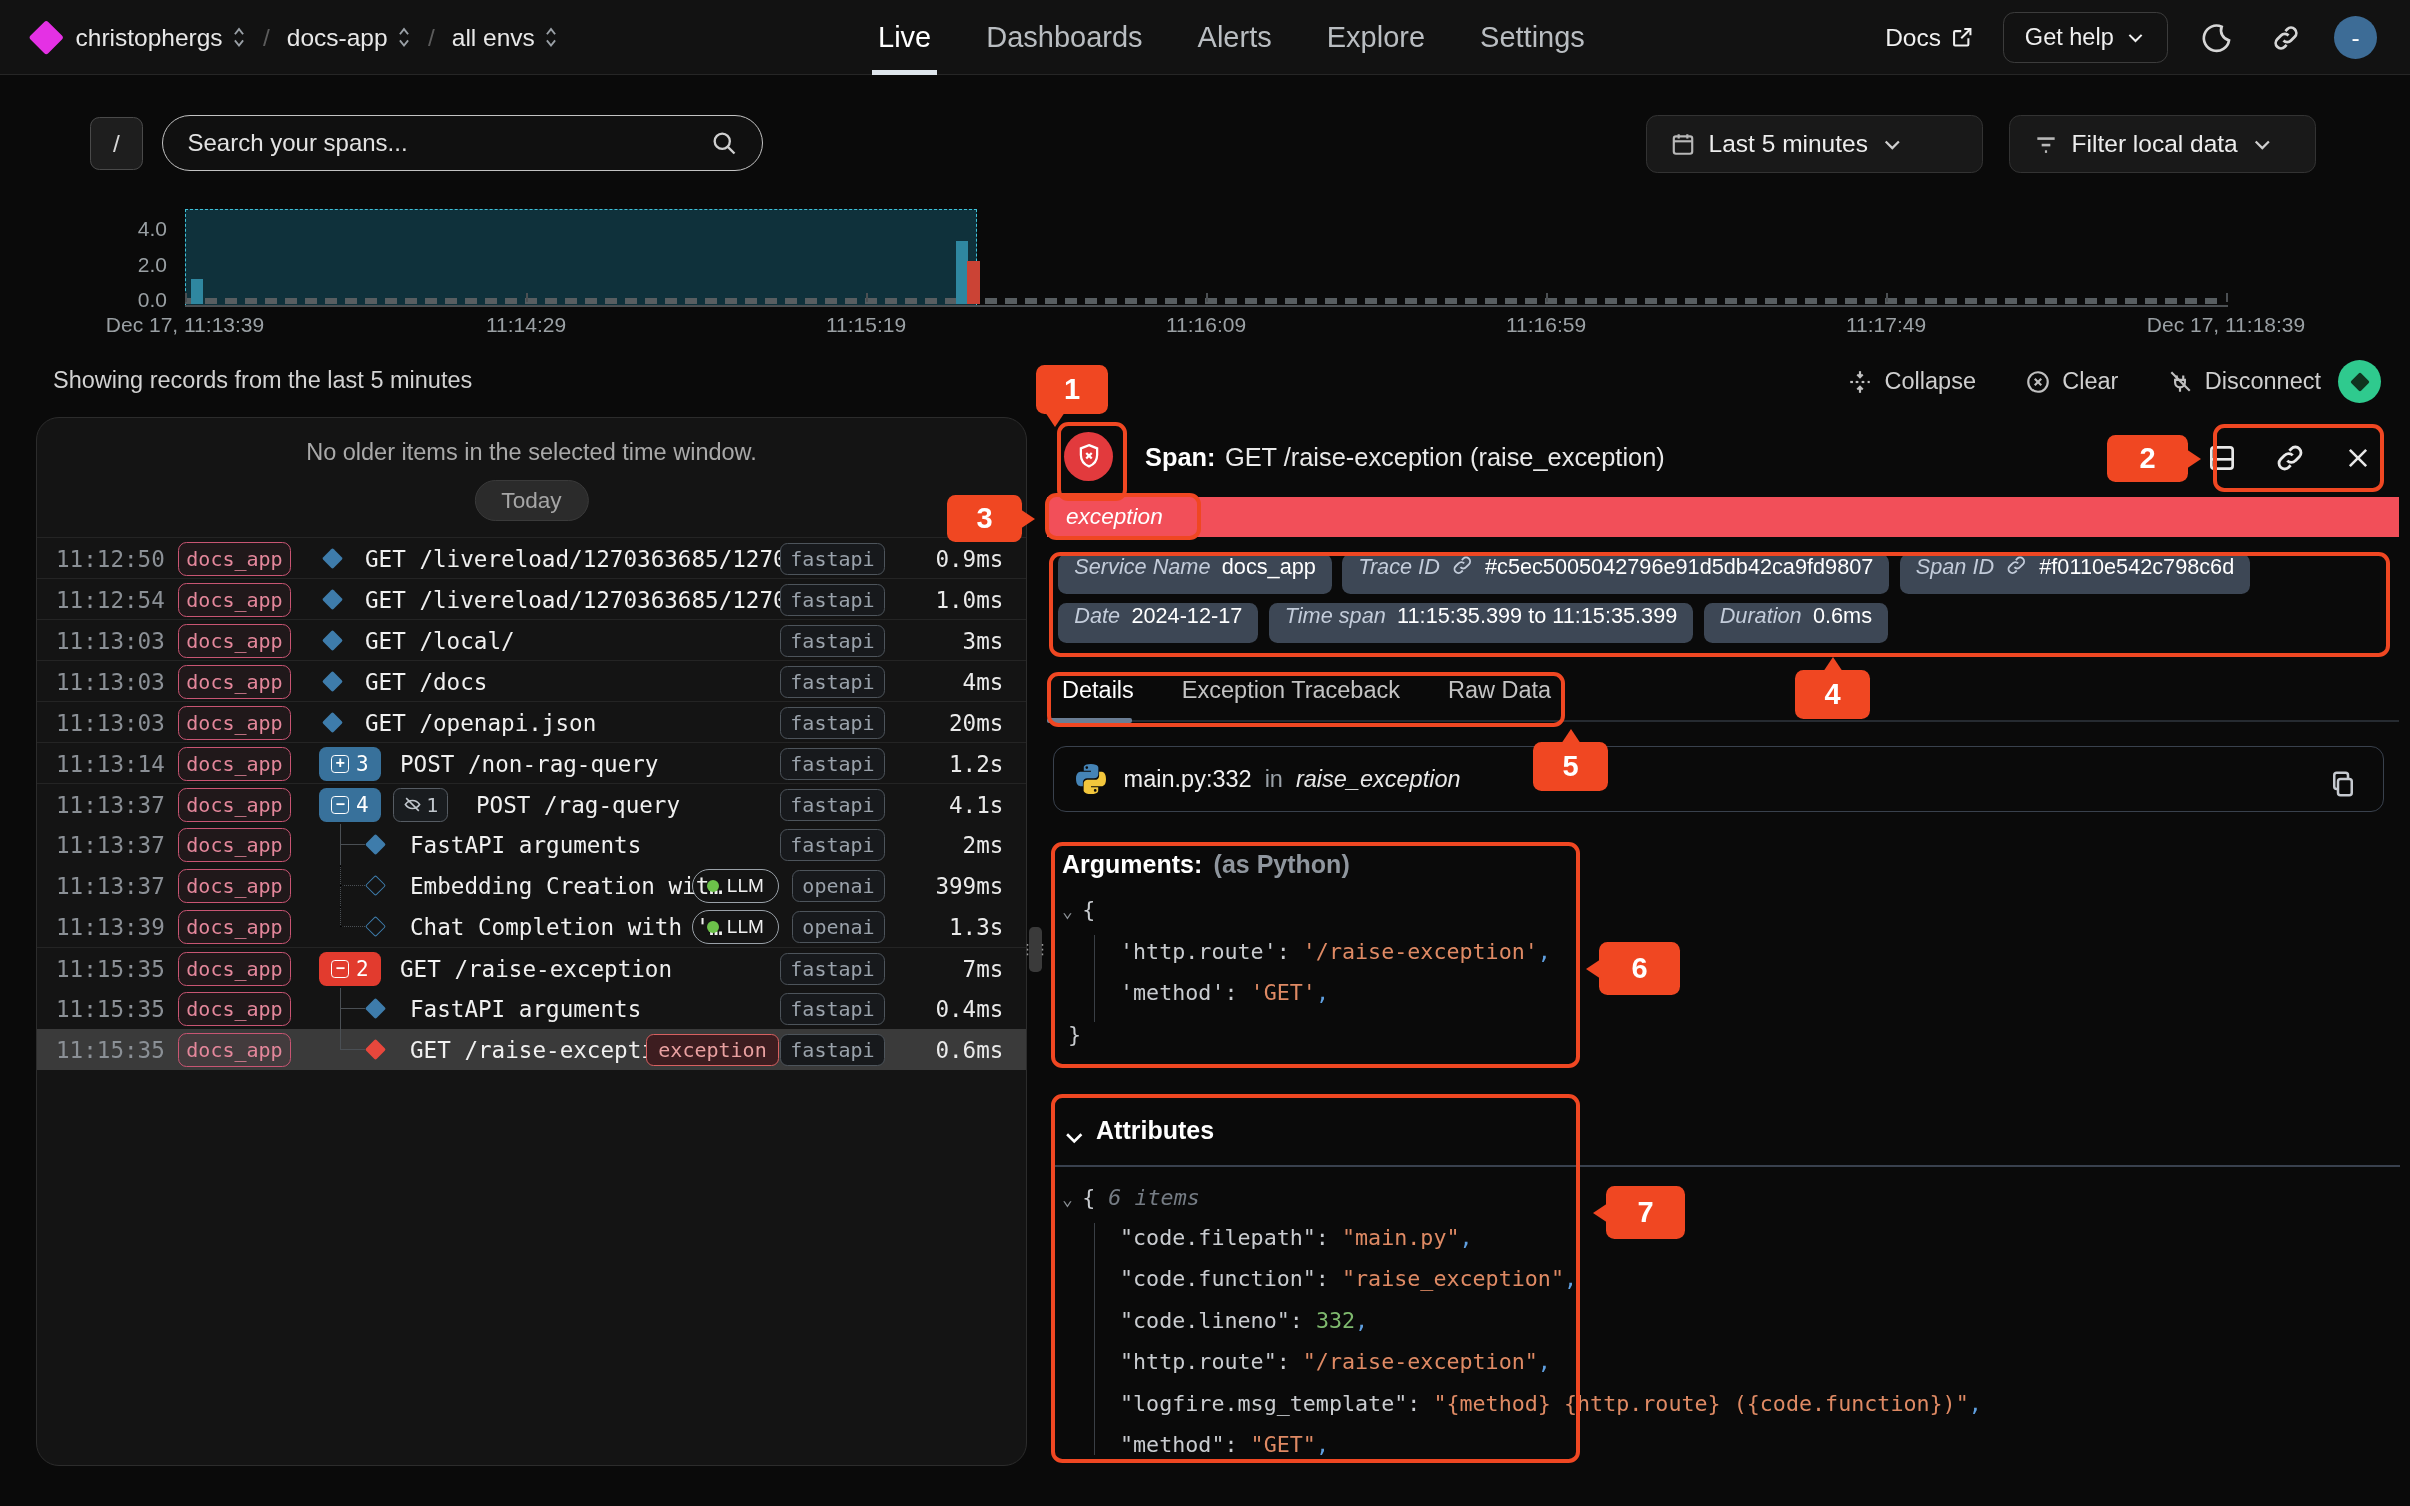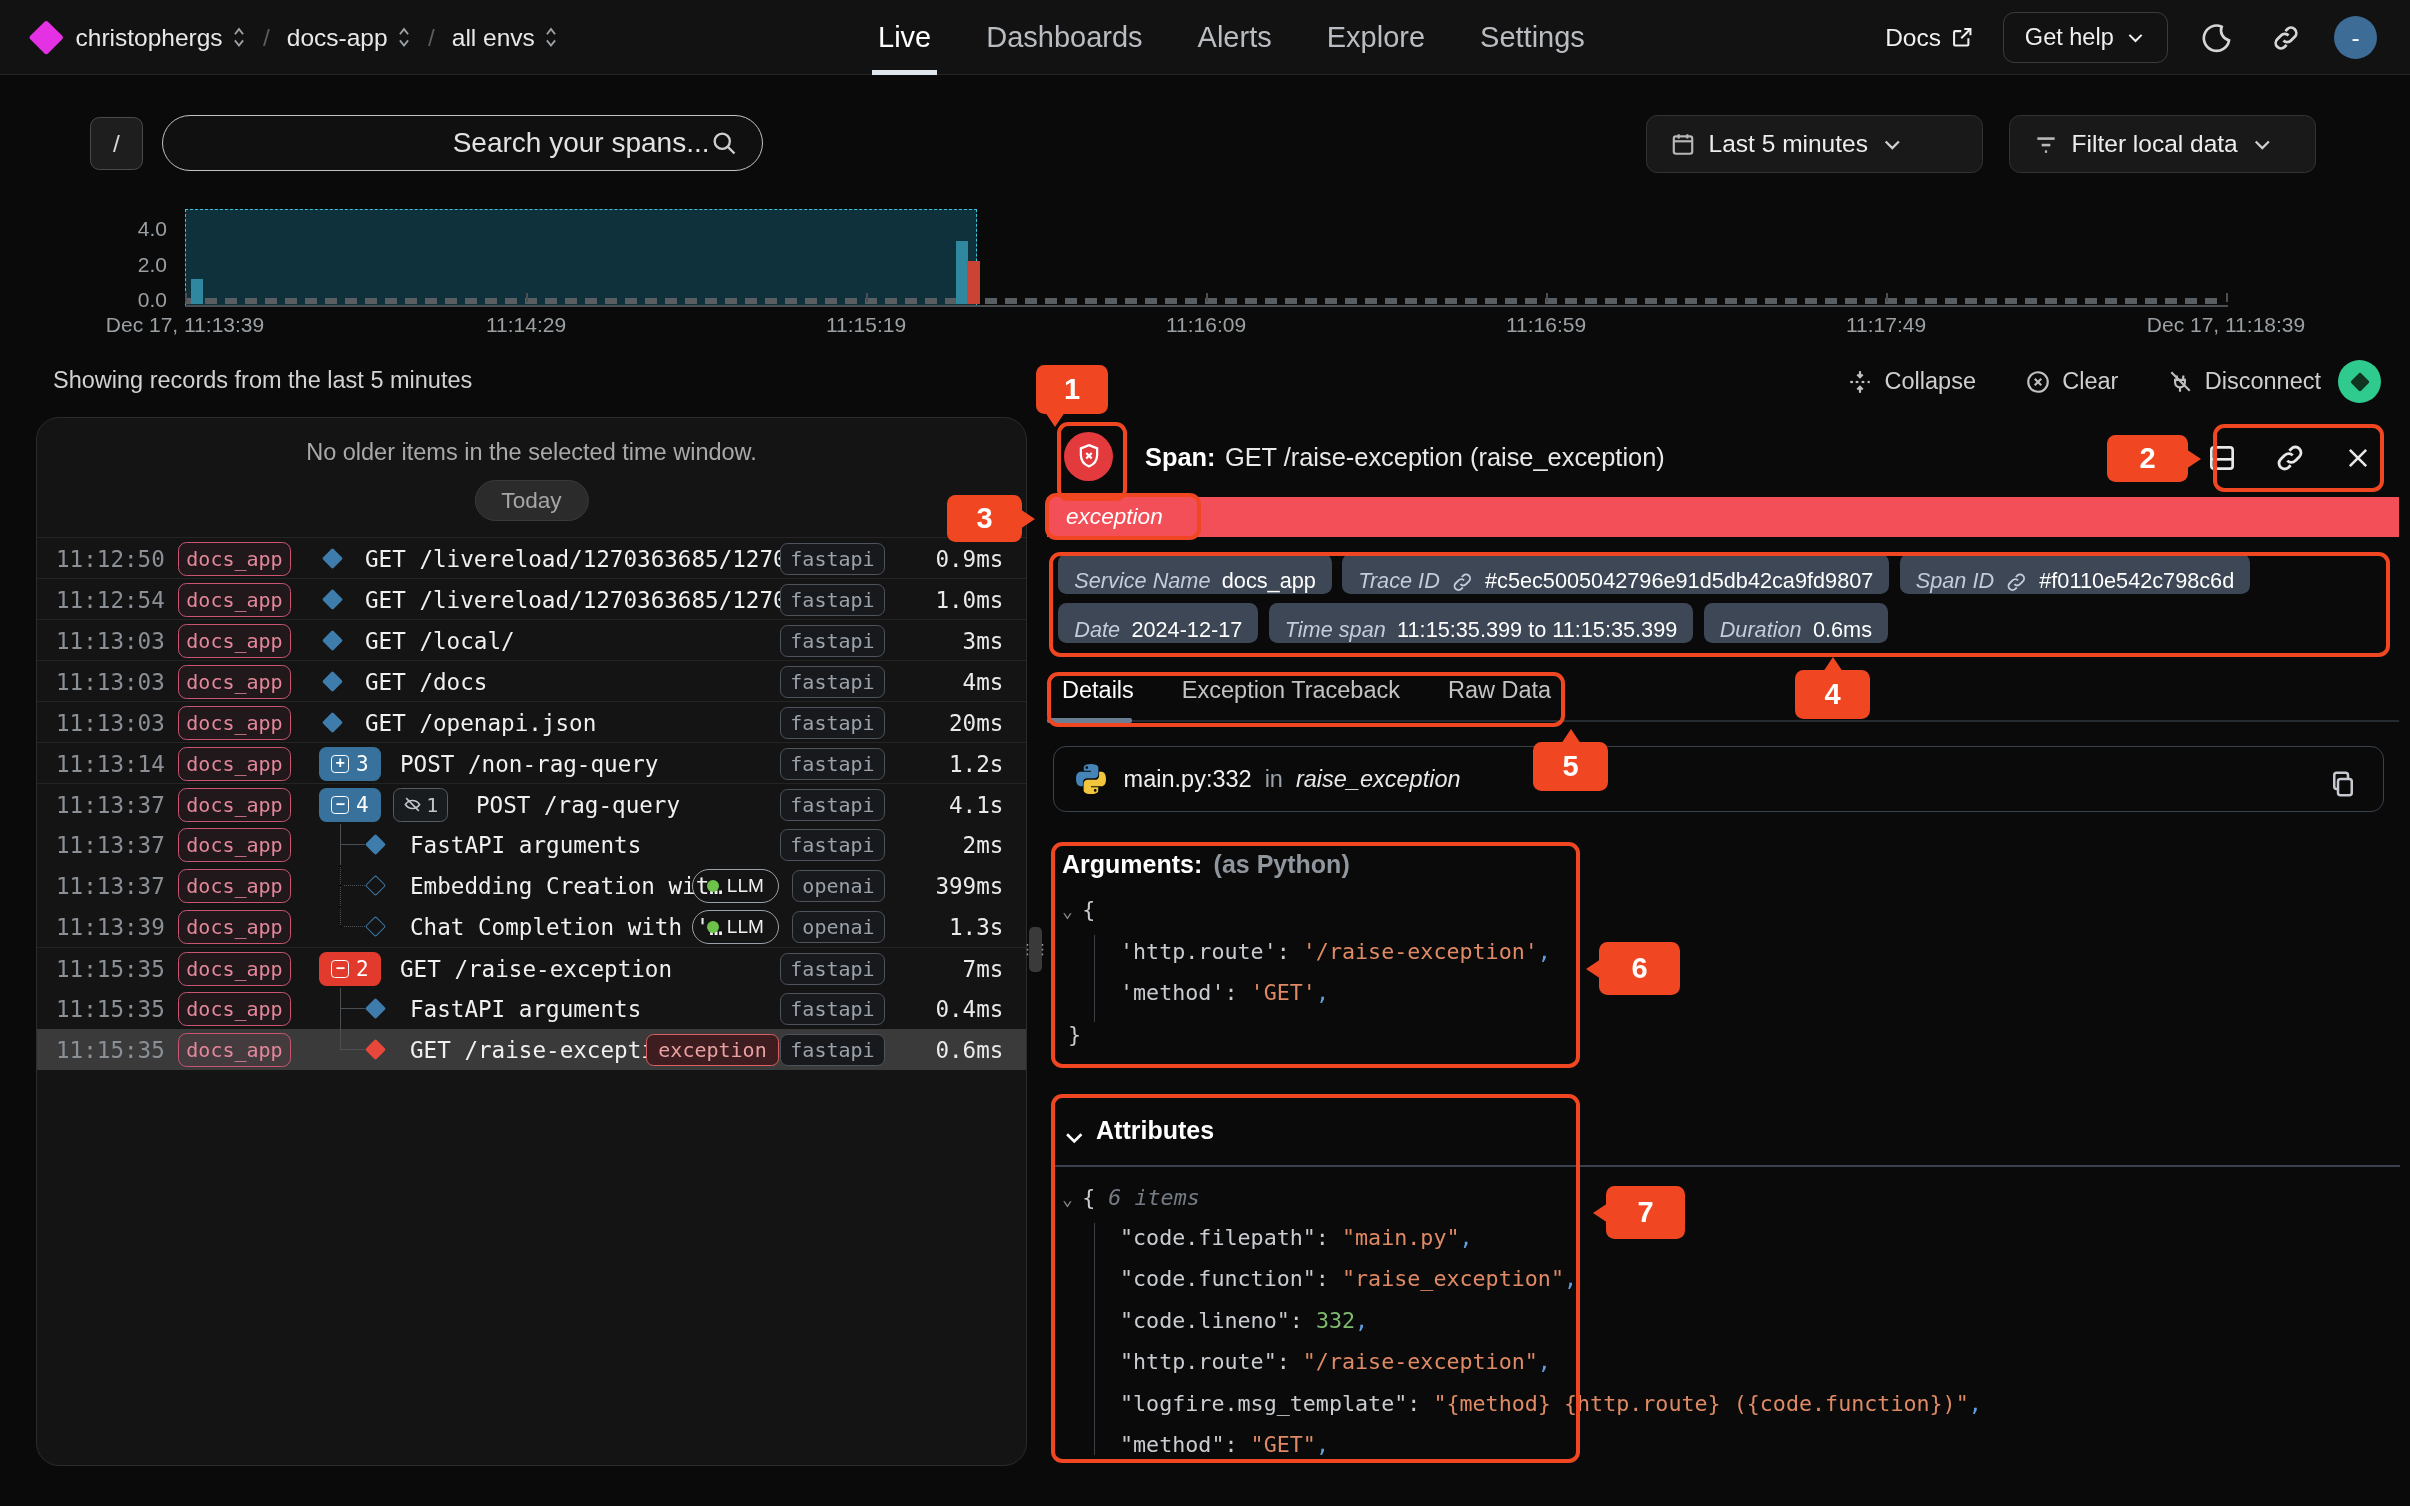--- a/index.html
+++ b/index.html
@@ -21,21 +21,21 @@
   .nav-tab.active::after { content:""; position:absolute; left:-5.6px; right:-5.6px; bottom:0; height:4.7px; background:#dfe6ec; }
   .nav-right { position:absolute; right:34px; top:0; height:75px; display:flex; align-items:center; gap:28px; }
   .docs-link { display:flex; align-items:center; gap:9.4px; color:#f0f0f0; font-size:24.5px; cursor:pointer; }
   .gethelp { display:flex; align-items:center; gap:11.3px; color:#f0f0f0; font-size:23.5px; border:1.9px solid #3c3c3c; border-radius:11.3px; height:51px; padding:0 21px; cursor:pointer; }
   .icon-btn { display:flex; align-items:center; justify-content:center; width:41px; height:41px; cursor:pointer; }
   .avatar { width:43px; height:43px; border-radius:50%; background:#3d6c96; color:#fff; font-size:24.5px; display:flex; align-items:center; justify-content:center; cursor:pointer; }
 
   
   .keycap { position:absolute; left:90px; top:117px; width:53px; height:53px; background:#1e1e1e; border:1.9px solid #4a4a4a; border-radius:9.4px; color:#d6d6d6; font-size:24.5px; display:flex; align-items:center; justify-content:center; }
   .searchbox { position:absolute; left:162px; top:115px; width:601px; height:56px; background:#101010; border:1.9px solid #c3c3c3; border-radius:30px; display:flex; align-items:center; padding:0 24.5px; }
-  .searchbox input { flex:1; background:transparent; border:none; outline:none; color:#bef264; font-size:28px; font-family:"Liberation Sans",sans-serif;text-align:right; }
+  .searchbox input { flex:1; background:transparent; border:none; outline:none; color:#bef264; font-size:24px; font-family:"Liberation Sans",sans-serif; }
   .searchbox input::placeholder { color:#e2e2e2; opacity:1; }
   .drop-btn { position:absolute; top:115px; height:58px; background:#191919; border:1.9px solid #333; border-radius:11.3px; display:flex; align-items:center; gap:13px; padding:0 22.6px; color:#ededed; font-size:24.5px; cursor:pointer; }
   .drop-btn.time { left:1646px; width:337px; }
   .drop-btn.filter { left:2009px; width:307px; }
 
   
   .chart { position:absolute; left:0; top:200px; width:2411px; height:158px; }
   .ylab { position:absolute; width:56px; text-align:right; color:#9aa0a4; font-size:21px; left:111px; }
   .plot { position:absolute; left:185px; top:11.3px; width:2040px; height:93px; }
   .axis { position:absolute; left:185px; top:105px; width:2043px; height:1.9px; background:#4b4f52; }
@@ -87,21 +87,21 @@
   .detail { position:absolute; left:1047px; top:417px; width:1352px; height:1049px; }
   .sp-icon { position:absolute; left:17px; top:15px; width:49px; height:49px; border-radius:50%; background:#e23a3d; display:flex; align-items:center; justify-content:center; }
   .sp-title { position:absolute; left:98px; top:26px; font-size:25.4px; color:#e9e9e9; white-space:nowrap; }
   .sp-title b { color:#fff; font-weight:700; margin-right:9.4px; }
   .hdr-icons { position:absolute; right:22.6px; top:22.6px; display:flex; align-items:center; gap:32px; }
   .hdr-icons .icon-btn { width:36px; height:36px; }
   .banner { position:absolute; left:0; top:80px; width:1352px; height:40px; background:#f24f59; display:flex; align-items:center; }
   .banner span { margin-left:19px; color:#fff; font-size:22.6px; font-style:italic; }
   .meta-wrap { position:absolute; left:11.3px; top:137px; display:flex; flex-direction:column; gap:8.5px; }
   .meta-row { display:flex; gap:10.4px; }
-  .pill { background:#3d4755; border-radius:8.5px; height:40px; display:flex; align-items:flex-end; gap:11.3px; padding:0 16px; }
+  .pill { background:#3d4755; border-radius:8.5px; height:40px; display:flex; align-items:flex-start; gap:11.3px; padding:0 16px; }
   .pill .lab { color:#c3ccda; font-style:italic; font-size:21.7px; }
   .pill .val { color:#ffffff; font-size:21.7px; }
   .dtabs { position:absolute; left:15px; top:260px; display:flex; gap:48px; }
   .dtab { font-size:23.5px; color:#c3c3c3; cursor:pointer; }
   .dtab.active { color:#ffffff; }
   .dtab-track { position:absolute; left:0; top:303px; width:1352px; height:1.9px; background:#262b31; }
   .dtab-active-bar { position:absolute; left:0; top:301px; width:85px; height:4.7px; background:#6b7e94; border-radius:1.9px; }
   .loc-card { position:absolute; left:5.6px; top:329px; width:1331px; height:66px; border:1.9px solid #39414d; border-radius:13px; display:flex; align-items:center; }
   .loc-card .file { color:#f0f0f0; font-size:23.5px; margin-left:15px; }
   .loc-card .inw { color:#9aa1a8; font-size:23.5px; margin-left:13px; }

